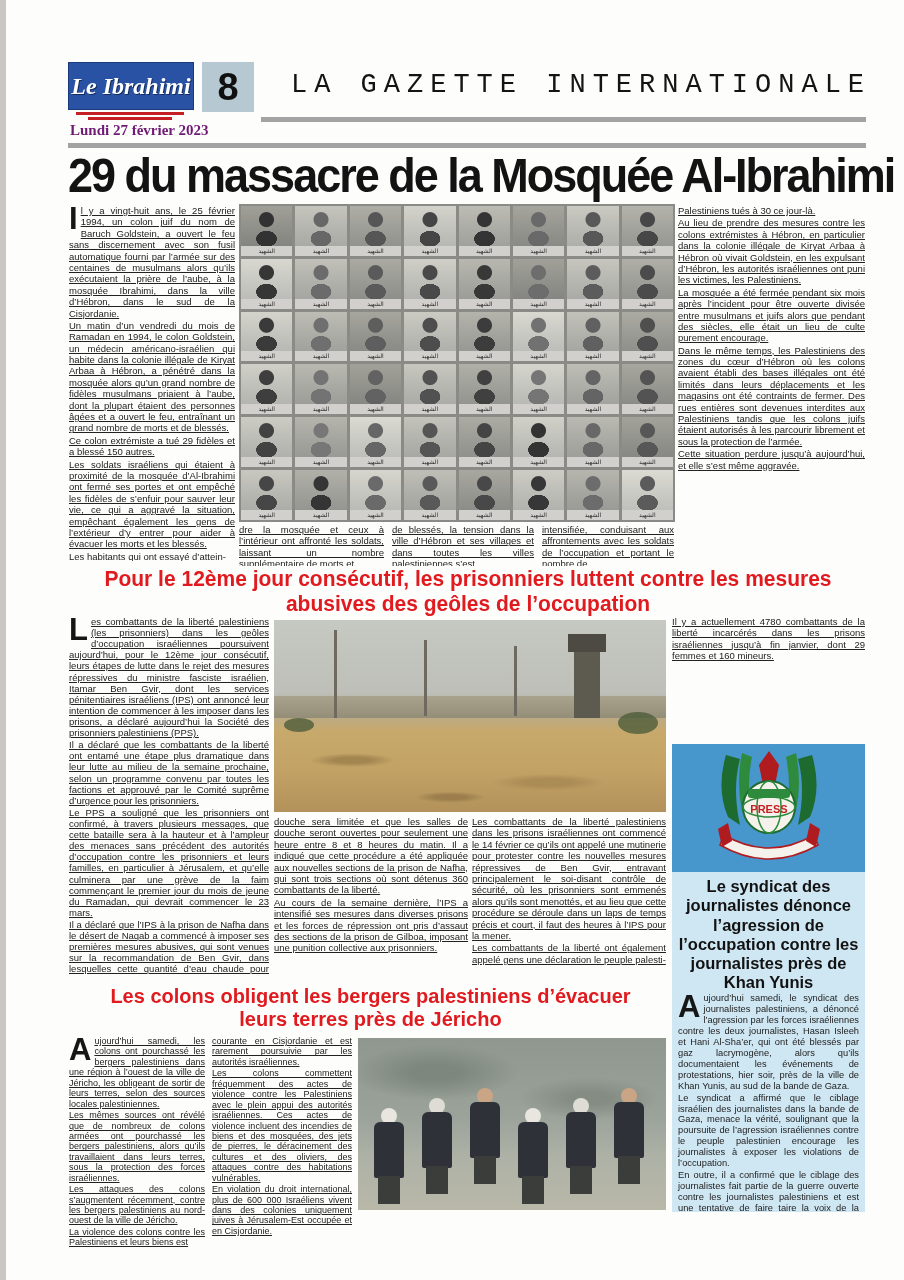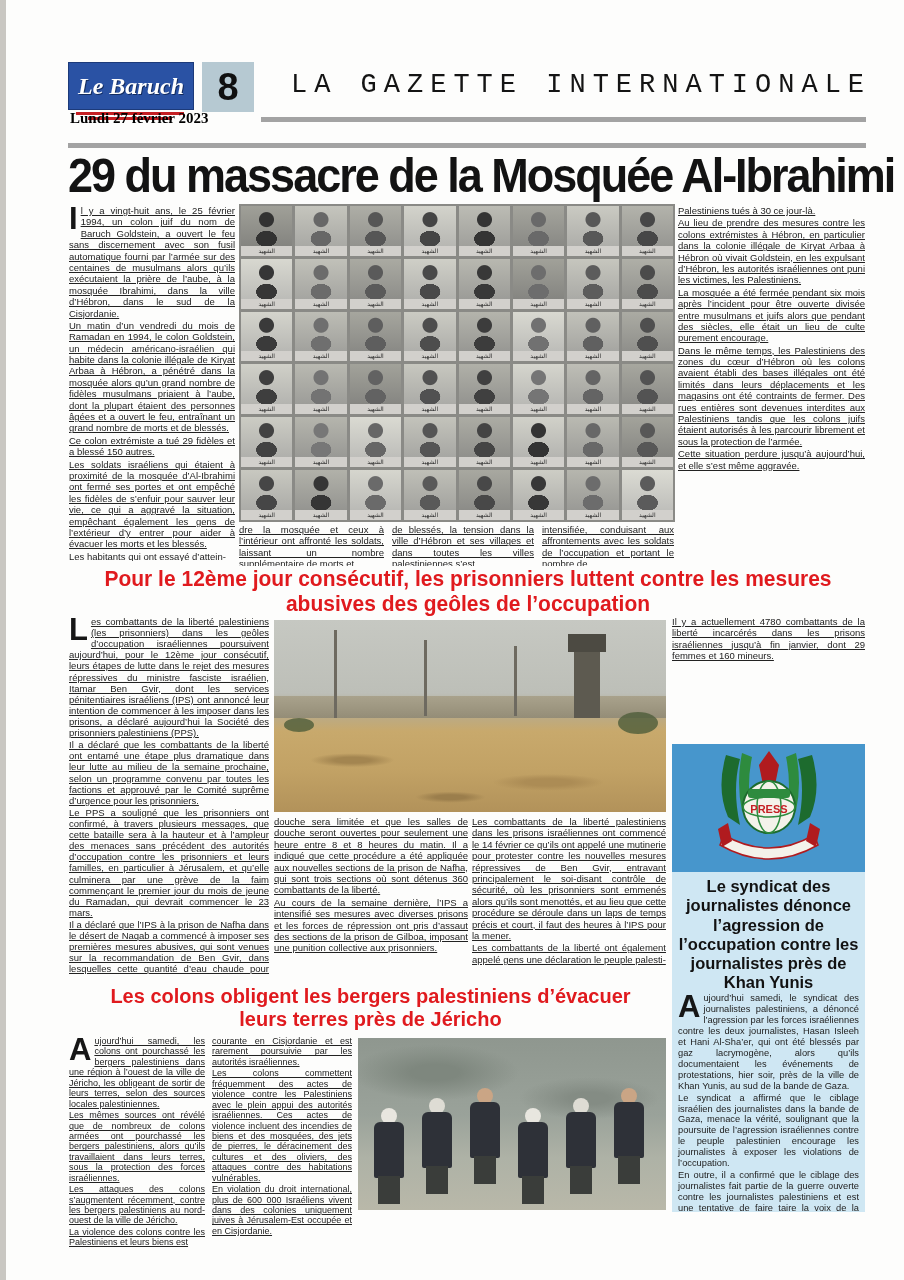--- a/index.html
+++ b/index.html
@@ -12,21 +12,21 @@
   .logo-text{color:#fff;font-family:"Liberation Serif",serif;font-style:italic;font-weight:bold;
              font-size:24px;text-shadow:1px 1px 0 #142c5e;}
   .logo-sub{position:absolute;left:62px;top:110px;width:124px;}
   .logo-sub .rl{height:3px;background:#c41f23;margin:2px 8px;}
   .pagenum-box{position:absolute;left:196px;top:62px;width:52px;height:50px;background:#b6c9d2;
                display:flex;align-items:center;justify-content:center;}
   .pagenum{font-size:38px;font-weight:bold;color:#101010;font-family:"Liberation Sans",sans-serif;}
   .masthead{position:absolute;left:285px;top:70px;width:575px;text-align:center;
             font-family:"Liberation Mono",monospace;font-size:27px;letter-spacing:7px;color:#141414;white-space:nowrap;}
   .rule1{position:absolute;left:255px;top:117px;width:605px;height:5px;background:#a3a3a3;}
-  .date{position:absolute;left:64px;top:110px;font-family:"Liberation Serif",serif;font-weight:bold;font-size:15px;color:#000000;}
+  .date{position:absolute;left:64px;top:122px;font-family:"Liberation Serif",serif;font-weight:bold;font-size:15px;color:#701a75;}
   .rule2{position:absolute;left:62px;top:143px;width:798px;height:5px;background:#a3a3a3;}
   
   .headline1{position:absolute;left:62px;top:148px;width:798px;text-align:center;
              font-weight:bold;font-size:45px;letter-spacing:-2px;color:#131313;
              transform:scaleY(1.08);transform-origin:top;white-space:nowrap;}
   
   .col{position:absolute;font-size:9.5px;line-height:1.2;text-align:justify;color:#222;overflow:hidden;text-decoration:underline;}
   .col .para{margin:0 0 1px 0;}
   .drop .para:first-child::first-letter{float:left;font-size:31px;line-height:26px;font-weight:bold;
         padding:1px 3px 0 0;color:#161616;}
@@ -77,21 +77,21 @@
   .fig .legs{position:absolute;left:6px;top:68px;width:22px;height:28px;background:#3a3d3a;}
   
   .col p, .panel p{padding:0;}
 </style>
 </head>
 <body>
 
 <div class="canvas">
 
   <div class="logo-box">
-    <span class="logo-text">Le Baruch</span>
+    <span class="logo-text">Le Ibrahimi</span>
   </div>
   <div class="logo-sub">
     <div class="rl"></div>
     <div class="rl" style="margin:2px 20px;"></div>
   </div>
   <div class="pagenum-box">
     <span class="pagenum">8</span>
   </div>
   <div class="masthead">LA GAZETTE INTERNATIONALE</div>
   <div class="rule1"></div>
@@ -336,21 +336,21 @@
     <div class="p-pole" style="left:60px;"></div>
     <div class="p-pole" style="left:150px;top:20px;height:76px;"></div>
     <div class="p-pole" style="left:240px;top:26px;height:70px;"></div>
     <div class="p-shrub" style="left:344px;top:92px;width:40px;height:22px;"></div>
     <div class="p-shrub" style="left:10px;top:98px;width:30px;height:14px;"></div>
     <div class="p-dirt"></div>
   </div>
 
   <div class="col" style="left:268px;top:816px;width:194px;height:160px;">
       <p class="para">douche sera limitée et que les salles de douche seront ouvertes pour seulement une heure entre 8 et 8 heures du matin. Il a indiqué que cette procédure a été appliquée aux nouvelles sections de la prison de Nafha, qui sont trois sections où sont détenus 360 combattants de la liberté.</p>
-      <p class="para">Au cours de la semaine dernière, l’IPS a intensifié ses mesures avec diverses prisons et les forces de répression ont pris d’assaut des sections de la prison de Gilboa, imposant une punition collective aux prisonniers.</p>
+      <p class="para">Au cours de la semaine dernière, l’IPS a intensifié ses mesures dans diverses prisons et les forces de répression ont pris d’assaut des sections de la prison de Gilboa, imposant une punition collective aux prisonniers.</p>
     </div>
   <div class="col" style="left:466px;top:816px;width:194px;height:168px;">
       <p class="para">Les combattants de la liberté palestiniens dans les prisons israéliennes ont commencé le 14 février ce qu’ils ont appelé une mutinerie pour protester contre les nouvelles mesures répressives de Ben Gvir, entravant principalement le soi-disant contrôle de sécurité, où les prisonniers sont emmenés alors qu’ils sont menottés, et au lieu que cette procédure se déroule dans un laps de temps précis et court, il faut des heures à l’IPS pour la mener.</p>
       <p class="para">Les combattants de la liberté ont également appelé gens une déclaration le peuple palesti-</p>
     </div>
   <div class="col" style="left:666px;top:616px;width:193px;height:126px;">
       <p class="para">Il y a actuellement 4780 combattants de la liberté incarcérés dans les prisons israéliennes jusqu’à fin janvier, dont 29 femmes et 160 mineurs.</p>
     </div>
 
   <div class="press-box">

